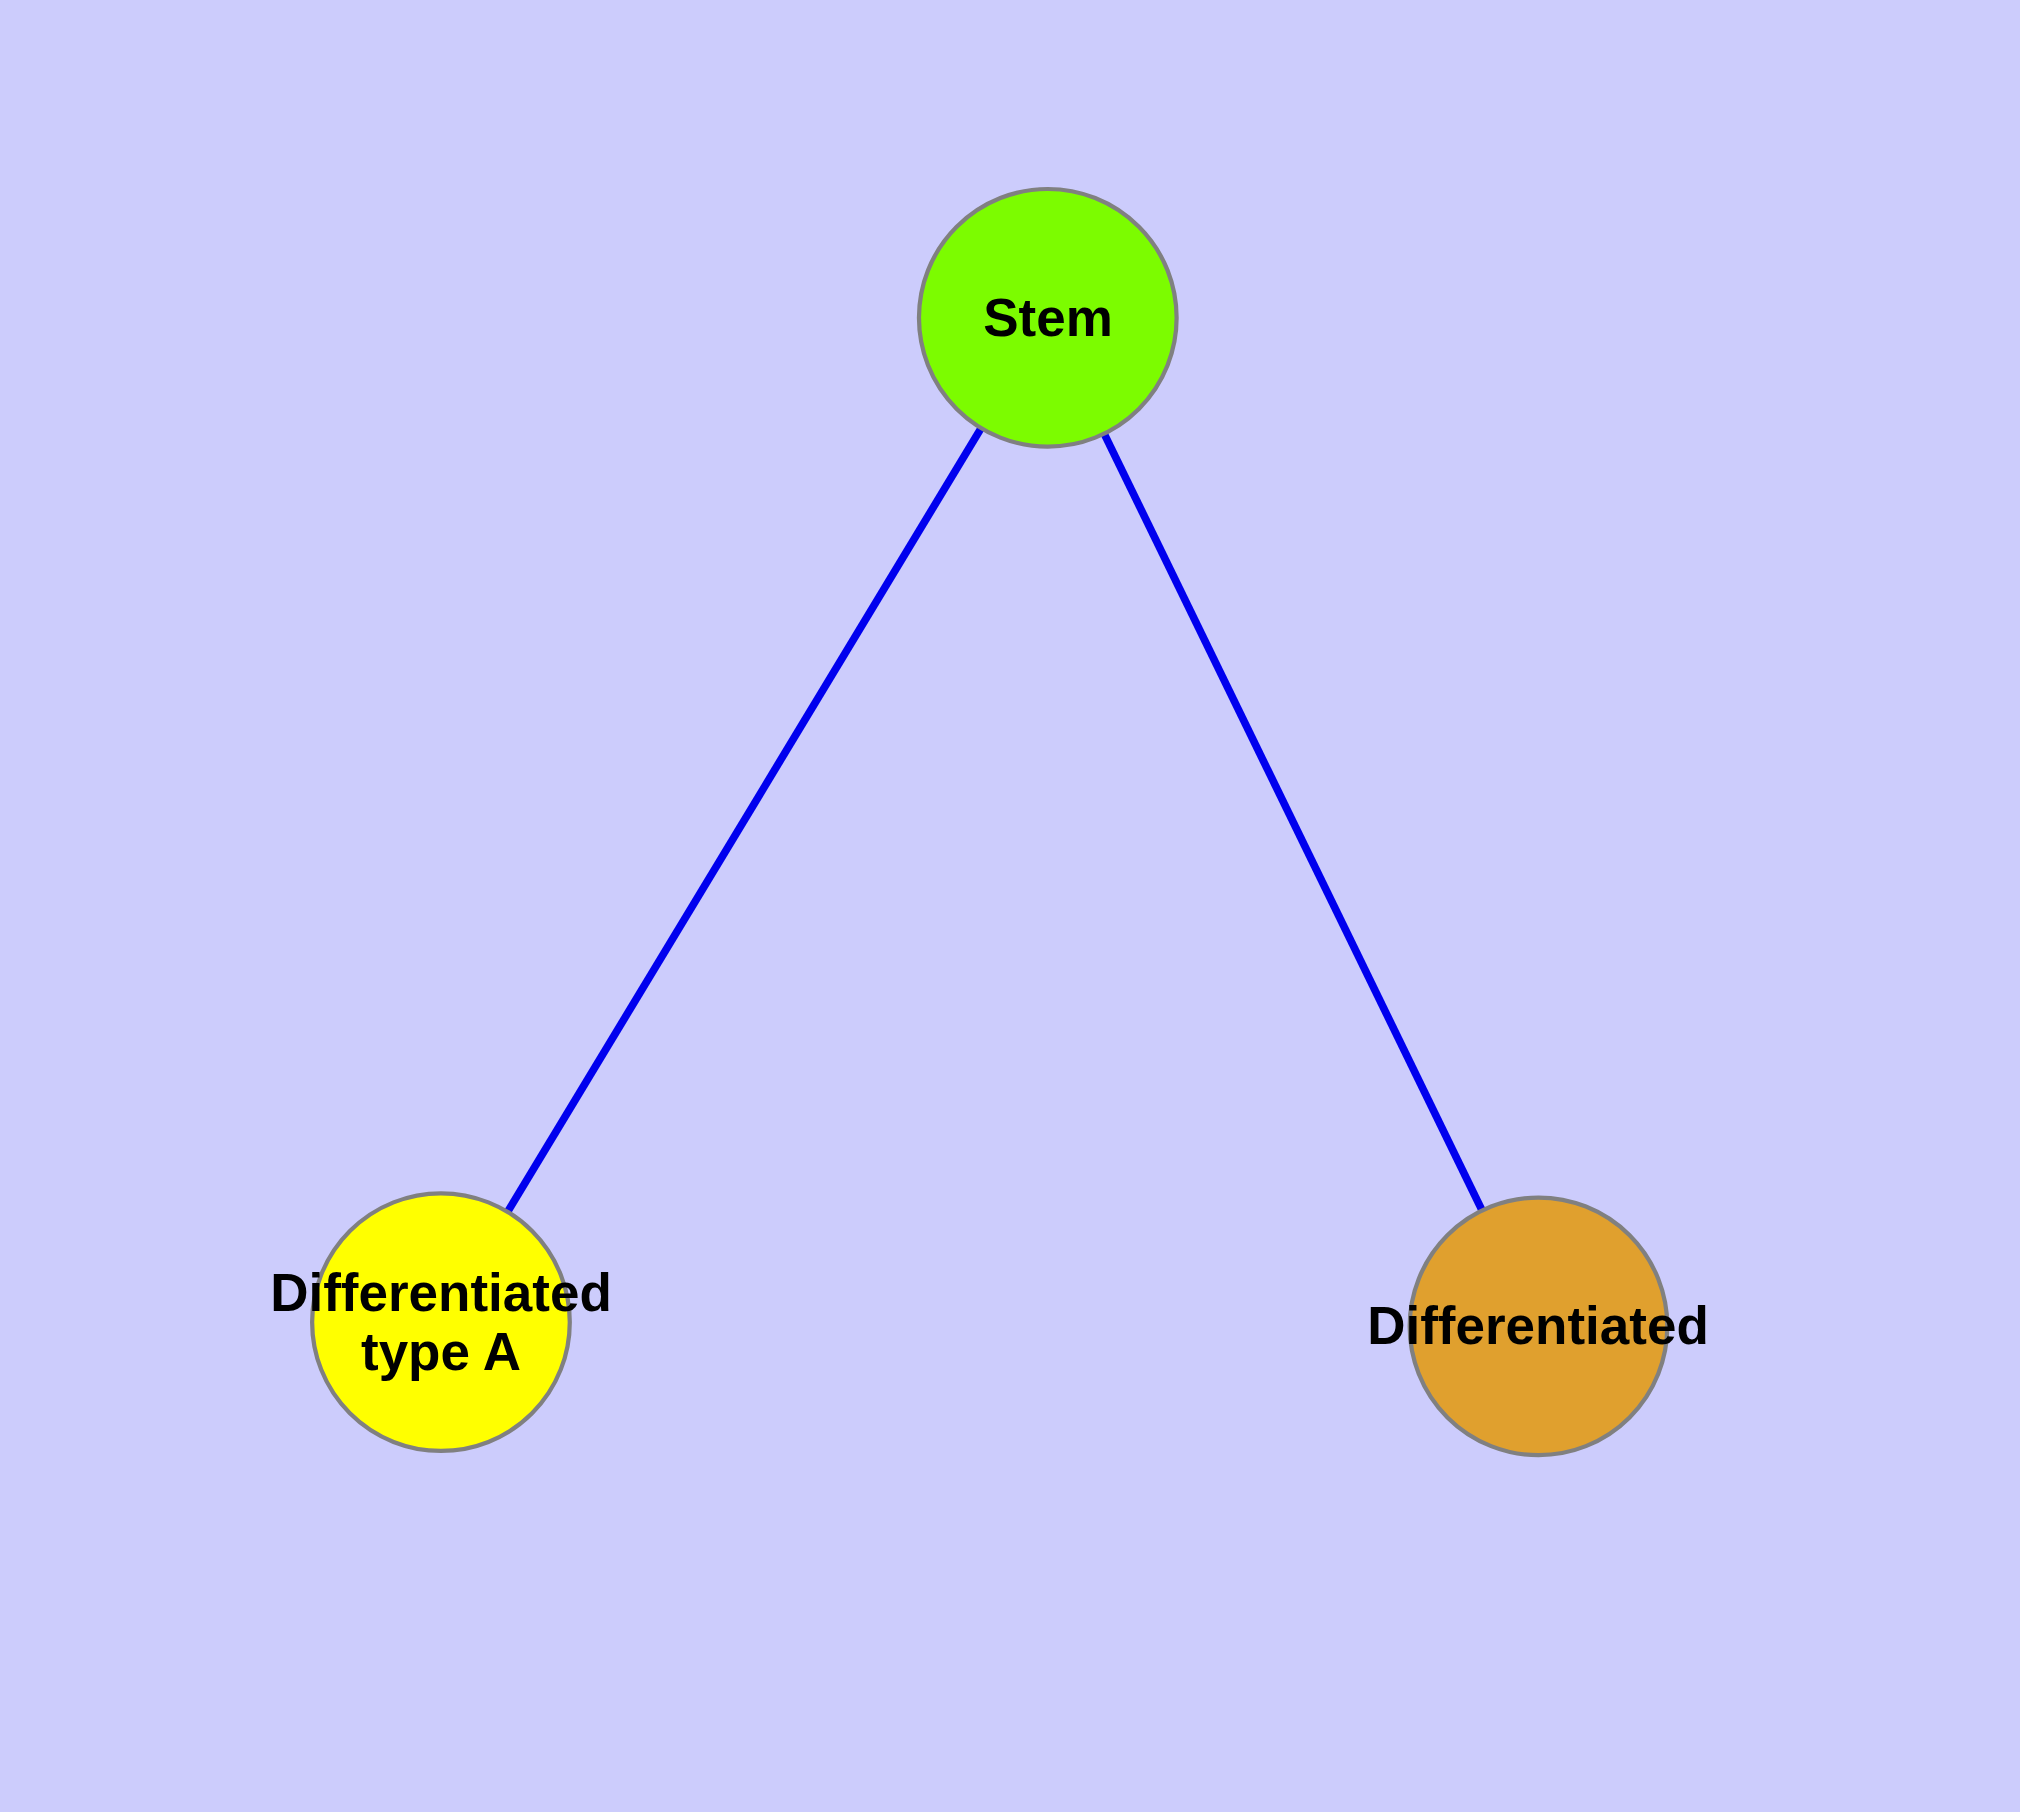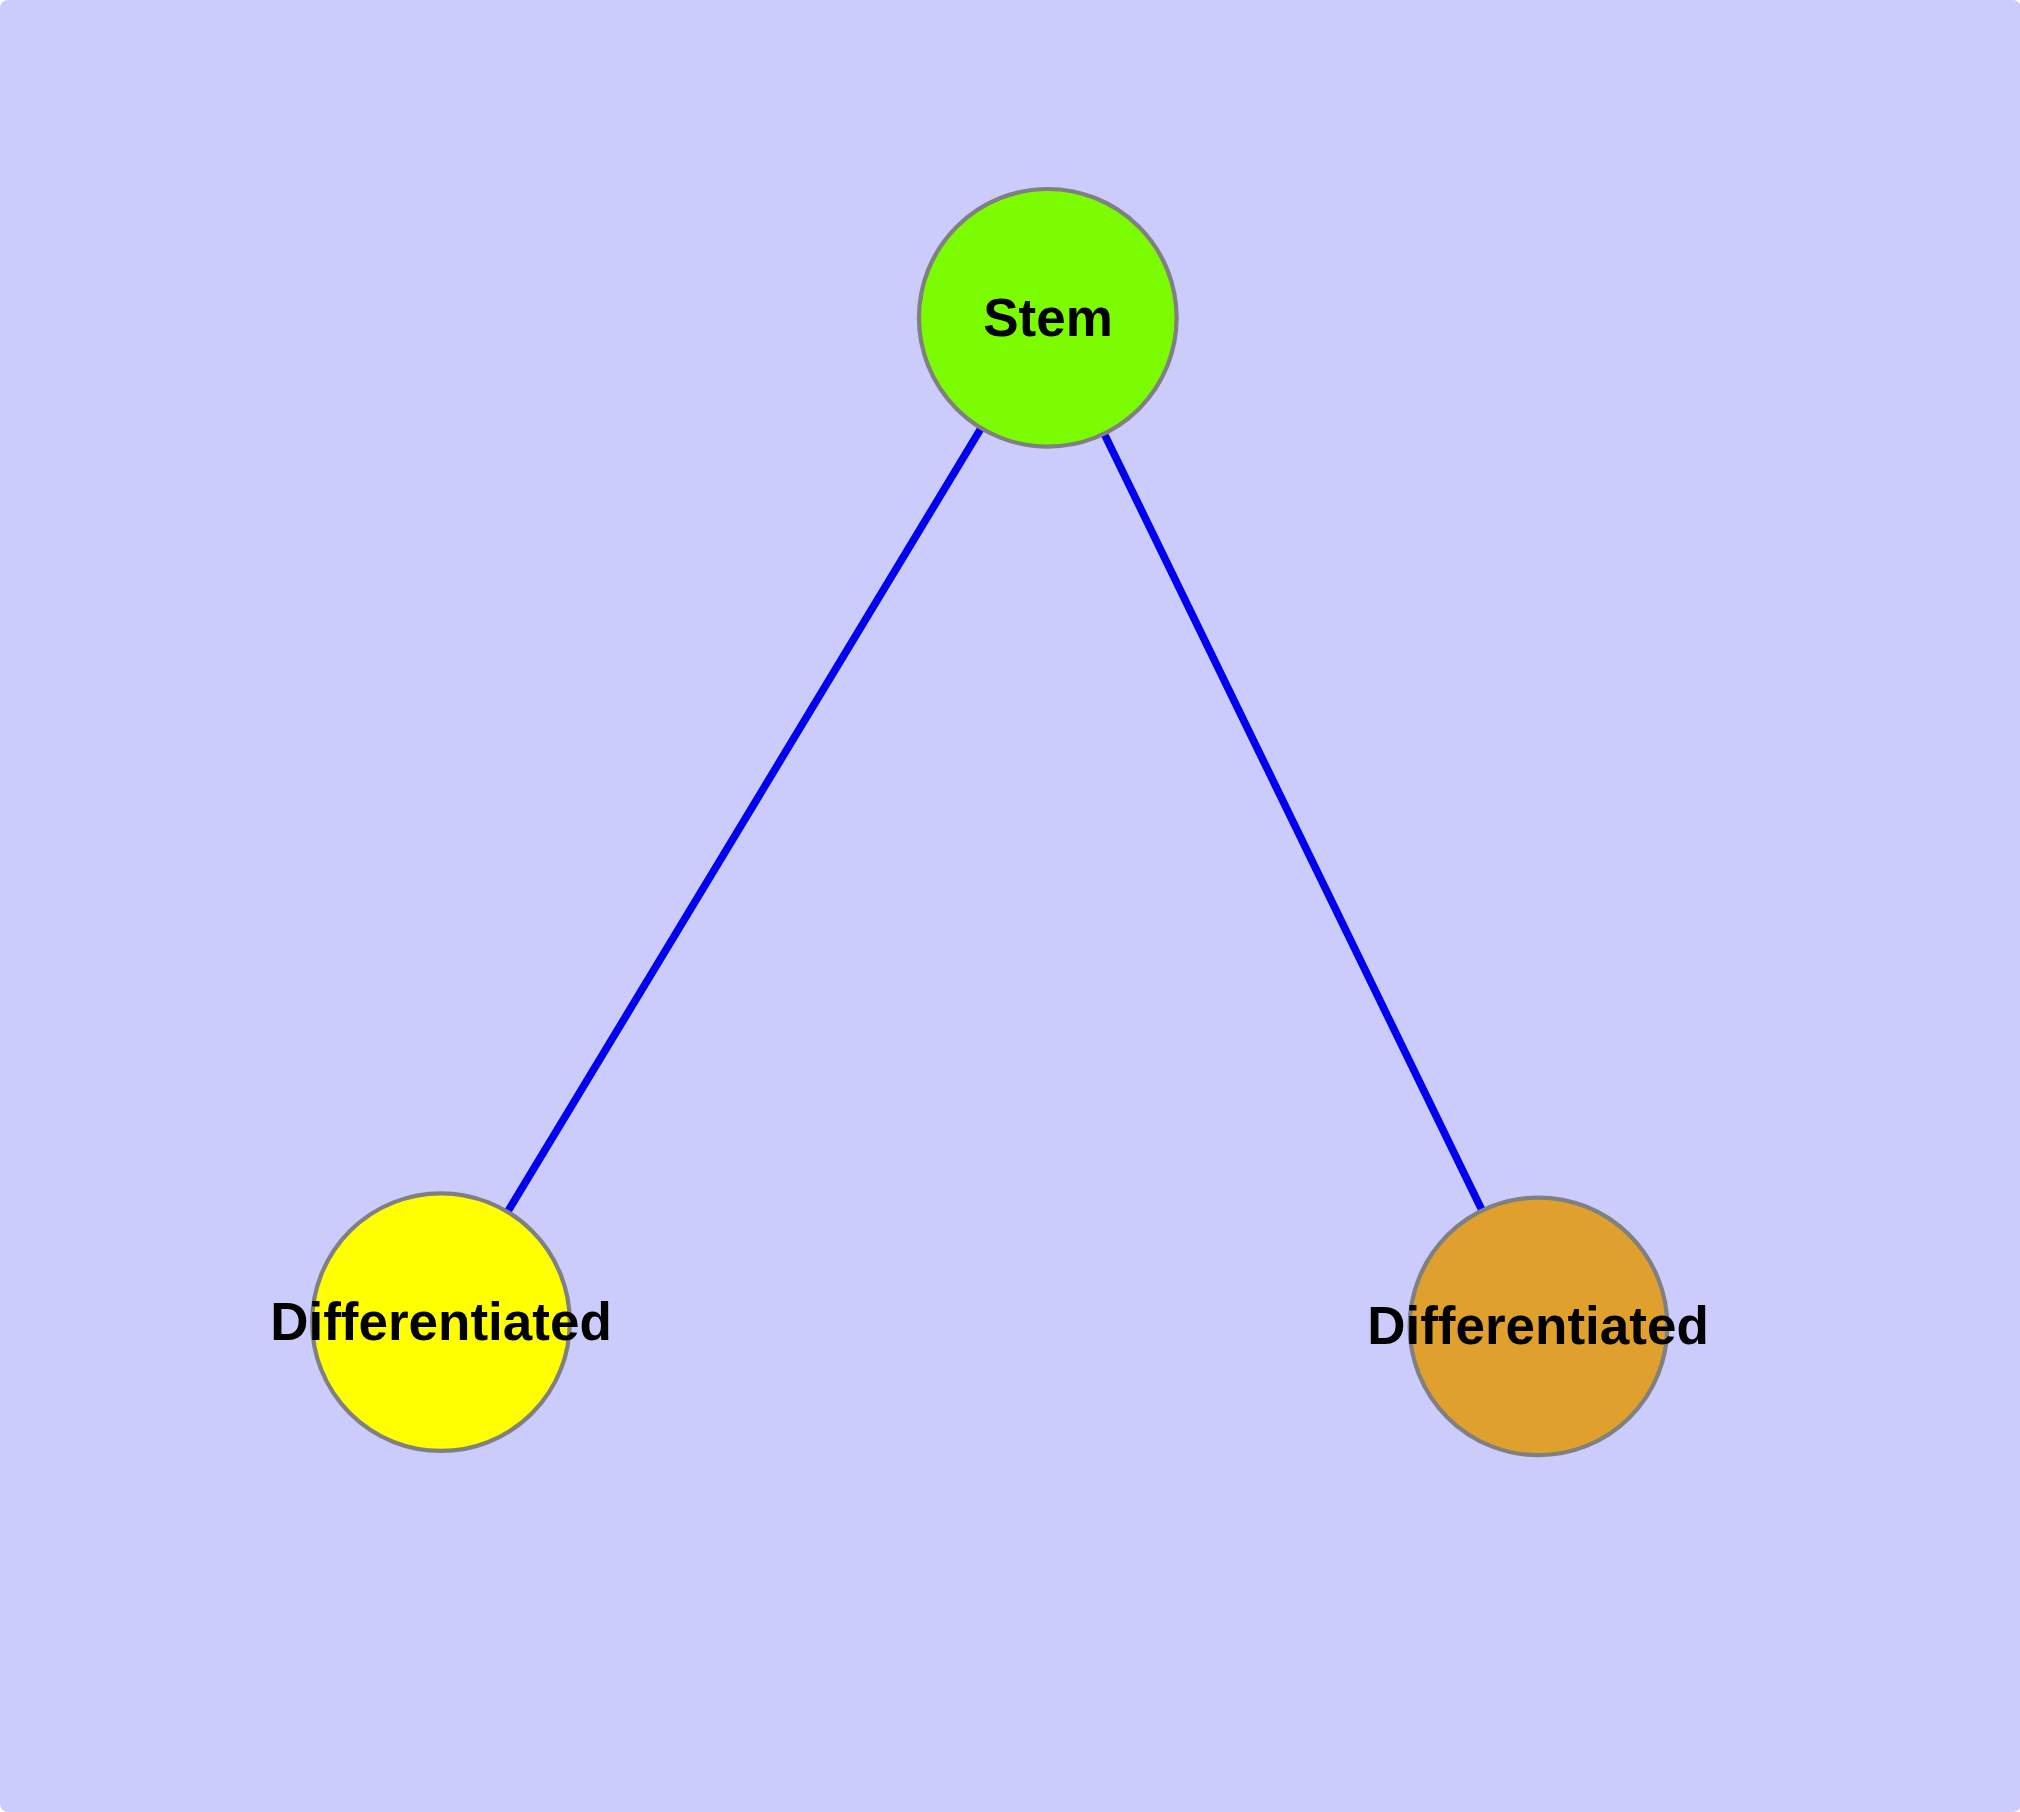--- a/index.html
+++ b/index.html
@@ -36,36 +36,36 @@
     color: #000000;
     line-height: 1.12;
     white-space: pre;
     pointer-events: none;
     transform: translate(-50%, -50%);
   }
 </style>
 </head>
 <body>
 
-<div id="canvas" style="width: 2021px; height: 1812px; border-radius: 8px;">
+<div id="canvas" style="width: 2021px; height: 1812px;">
 
   <div id="bg-rect" style="background: rgb(204, 204, 252);"></div>
 
   <svg id="graph-svg" viewBox="0 0 2384 2138" xmlns="http://www.w3.org/2000/svg" style="width: 2021px; height: 1812px;">
     <g id="edge-layer">
         <line x1="1236" y1="375" x2="520" y2="1560" stroke="#0000ee" stroke-width="9" stroke-linecap="butt"></line>
         <line x1="1236" y1="375" x2="1815" y2="1565" stroke="#0000ee" stroke-width="9" stroke-linecap="butt"></line>
       </g>
     <g id="node-layer">
         <circle cx="1236" cy="375" r="152" fill="#7cfc00" stroke="#808080" stroke-width="5"></circle>
         <circle cx="520" cy="1560" r="152" fill="#ffff00" stroke="#808080" stroke-width="5"></circle>
         <circle cx="1815" cy="1565" r="152" fill="#e0a02e" stroke="#808080" stroke-width="5"></circle>
       </g>
   </svg>
 
   <div id="label-layer">
       <div class="node-label" style="left: 1048px; top: 318px; font-size: 53px; color: rgb(0, 0, 0);"><div>Stem</div></div>
-      <div class="node-label" style="left: 441px; top: 1322px; font-size: 53px; color: rgb(0, 0, 0);"><div>Differentiated</div></div>
+      <div class="node-label" style="left: 441px; top: 1322px; font-size: 53px; color: rgb(0, 0, 0);"><div>Differentiated</div><div>type A</div></div>
       <div class="node-label" style="left: 1538px; top: 1326px; font-size: 53px; color: rgb(0, 0, 0);"><div>Differentiated</div></div>
     </div>
 
 </div>
 
 
 </body></html>

